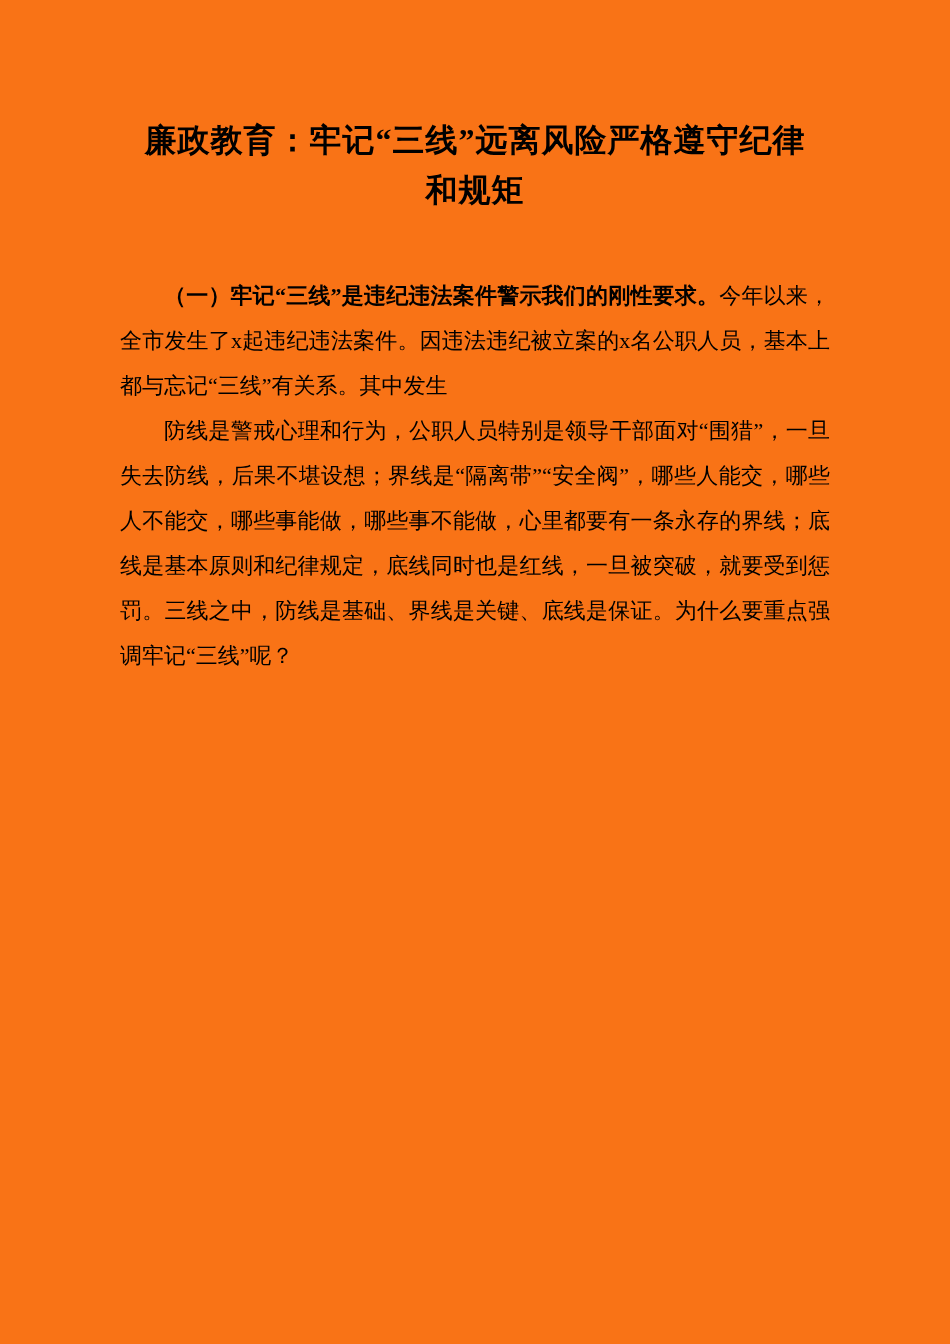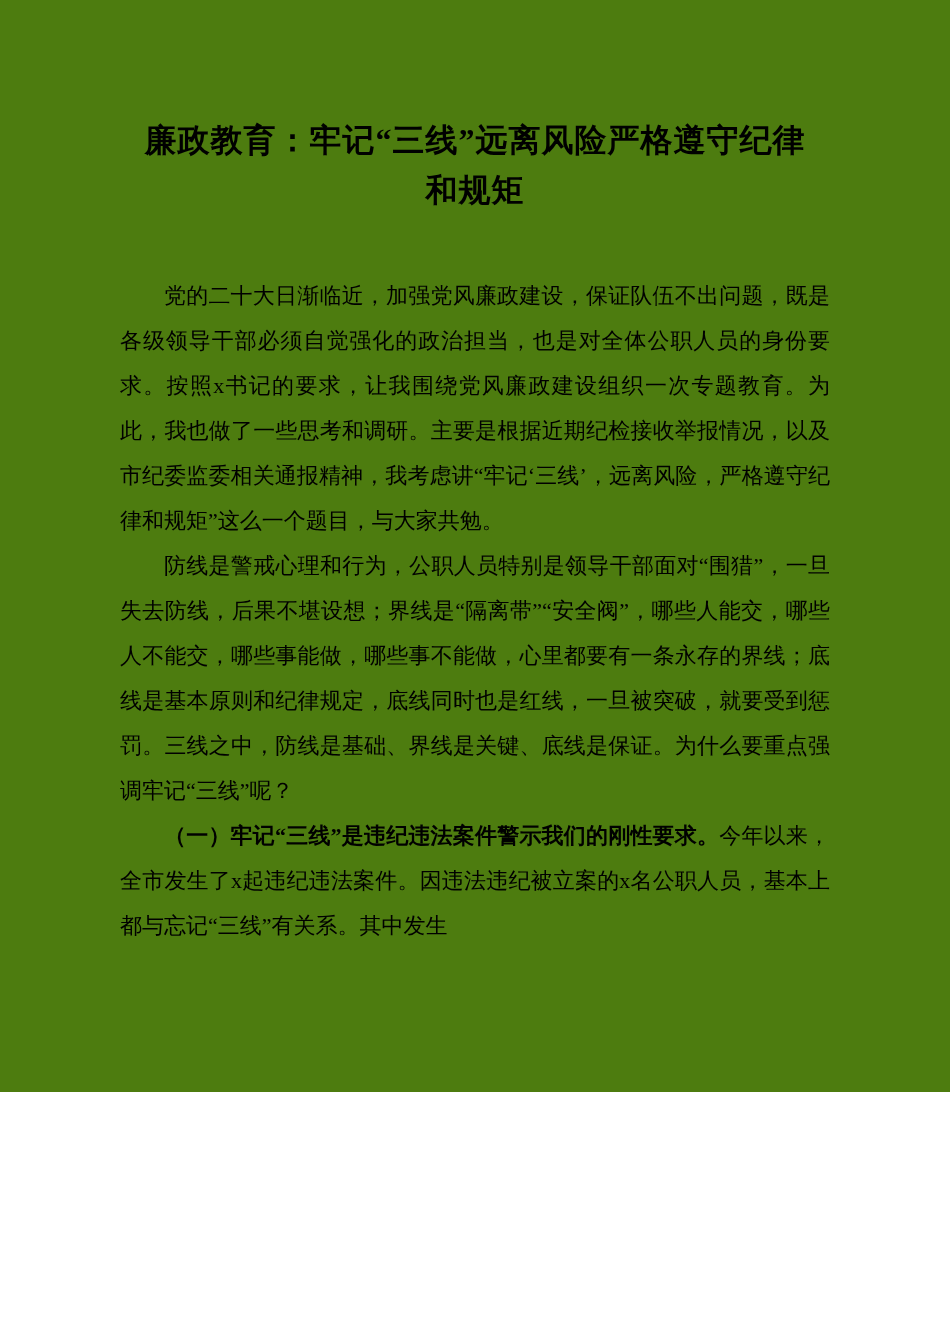--- a/index.html
+++ b/index.html
@@ -8,22 +8,22 @@
     background: #ffffff;
   }
   body {
     width: 950px;
     height: 1344px;
     overflow: hidden;
   }
   .page {
     box-sizing: border-box;
     width: 950px;
-    height: 1092px;
-    background: #4d7c0f;
+    height: 1344px;
+    background: #f97316;
     padding: 116px 120px 60px 120px;
     color: #000000;
     font-family: "Liberation Serif", "DejaVu Serif", serif;
   }
   .doc-title {
     font-size: 32px;
     font-weight: 700;
     line-height: 1.55;
     text-align: center;
     margin: 0 10px 58px 10px;
@@ -60,20 +60,19 @@
   }
 </style>
 </head>
 <body>
 
 <div class="page">
 
   <h1 class="doc-title">廉政教育：牢记“三线”远离风险严格遵守纪律和规矩</h1>
 
 
-  <p class="body-para">党的二十大日渐临近，加强党风廉政建设，保证队伍不出问题，既是各级领导干部必须自觉强化的政治担当，也是对全体公职人员的身份要求。按照x书记的要求，让我围绕党风廉政建设组织一次专题教育。为此，我也做了一些思考和调研。主要是根据近期纪检接收举报情况，以及市纪委监委相关通报精神，我考虑讲“牢记‘三线’，远离风险，严格遵守纪律和规矩”这么一个题目，与大家共勉。</p>
 
 
+  <p class="body-para"><span class="bold-lead">（一）牢记“三线”是违纪违法案件警示我们的刚性要求。</span><span>今年以来，全市发生了x起违纪违法案件。因违法违纪被立案的x名公职人员，基本上都与忘记“三线”有关系。其中发生</span></p>
+
   <p class="body-para">防线是警戒心理和行为，公职人员特别是领导干部面对“围猎”，一旦失去防线，后果不堪设想；界线是“隔离带”“安全阀”，哪些人能交，哪些人不能交，哪些事能做，哪些事不能做，心里都要有一条永存的界线；底线是基本原则和纪律规定，底线同时也是红线，一旦被突破，就要受到惩罚。三线之中，防线是基础、界线是关键、底线是保证。为什么要重点强调牢记“三线”呢？</p>
-
-  <p class="body-para"><span class="bold-lead">（一）牢记“三线”是违纪违法案件警示我们的刚性要求。</span><span>今年以来，全市发生了x起违纪违法案件。因违法违纪被立案的x名公职人员，基本上都与忘记“三线”有关系。其中发生</span></p>
 
 </div>
 
 </body></html>

